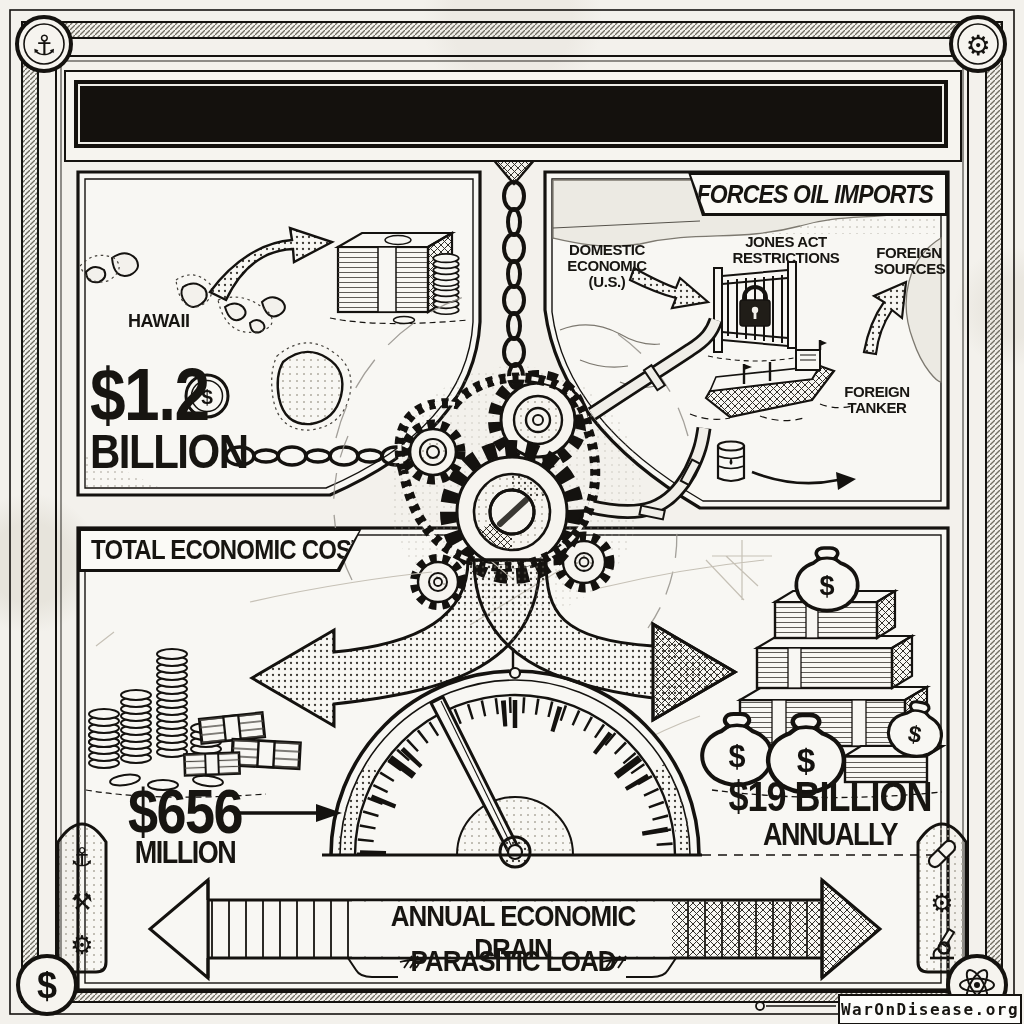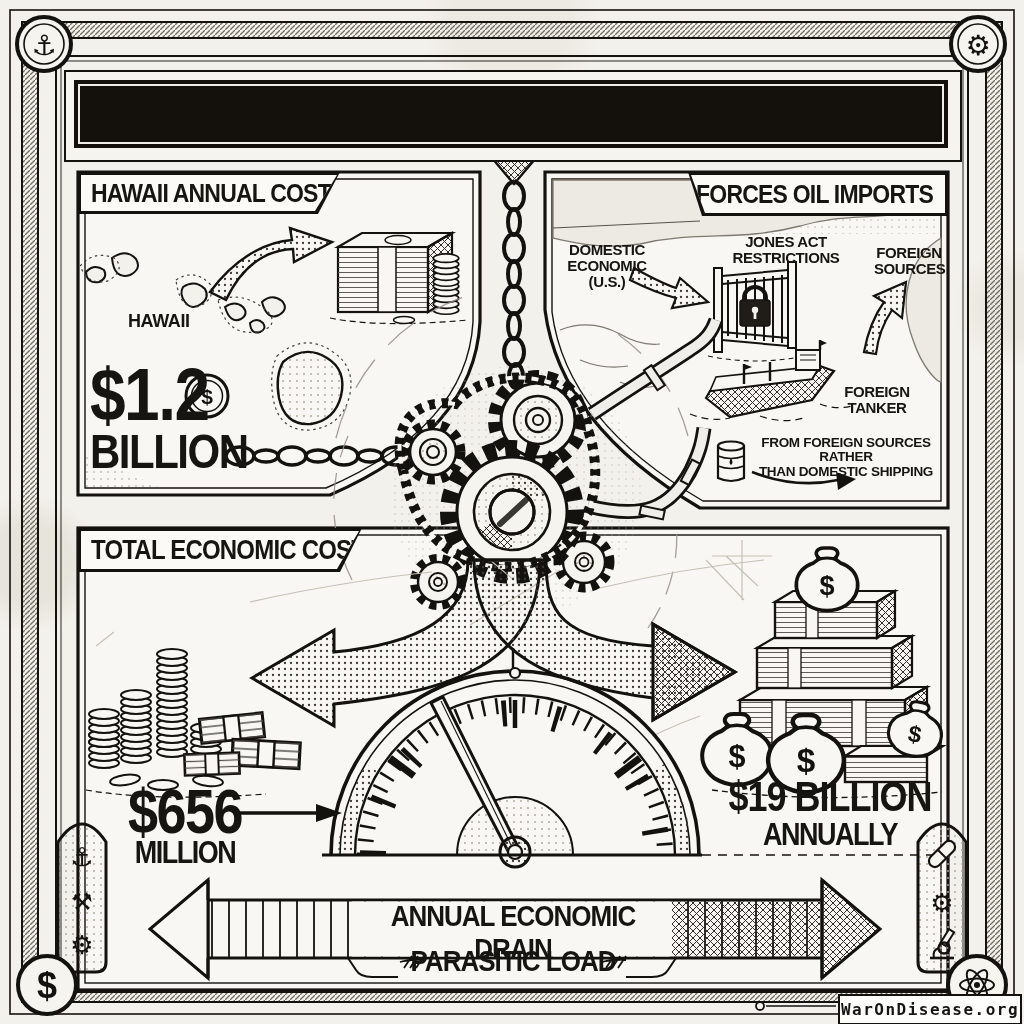--- a/index.html
+++ b/index.html
@@ -21,21 +21,21 @@
   .banner-text{left:74px;top:80px;width:874px;height:68px;color:#f2f0ea;font-size:40px;font-weight:700;letter-spacing:-1px;}
   .banner-text span{display:inline-block;transform:scaleY(1.22);}
   
   .hdr{background:#14120f;}
   .hdr-in{position:absolute;inset:3px;background:#fbfaf6;display:flex;align-items:center;padding-left:10px;font-weight:700;letter-spacing:-0.8px;}
   .hdr-in span{display:inline-block;transform:scaleY(1.14);transform-origin:left center;white-space:nowrap;}
   .cut-r{clip-path:polygon(0 0,100% 0,calc(100% - 22px) 100%,0 100%);}
   .cut-l{clip-path:polygon(0 0,100% 0,100% 100%,14px 100%);}
   .hdr-hawaii{left:78px;top:172px;width:262px;height:42px;}
   .hdr-hawaii .hdr-in{font-size:23px;}
-  .hdr-imports{left:688px;top:172px;width:260px;height:44px;}
+  .hdr-imports{left:688px;top:172px;width:260px;height:44px;font-style:italic;}
   .hdr-imports .hdr-in{font-size:23px;justify-content:flex-end;padding-right:12px;padding-left:0;}
   .hdr-imports .hdr-in span{transform-origin:right center;}
   .hdr-total{left:78px;top:528px;width:284px;height:44px;}
   .hdr-total .hdr-in{font-size:24px;}
   
   .amt{font-weight:800;letter-spacing:-1.5px;}
   .mono{font-family:"DejaVu Sans Mono","Liberation Mono",monospace;}
   .wm{left:838px;top:994px;width:180px;height:27px;background:#fdfdfb;border:2px solid #14120f;font-size:16px;letter-spacing:1.5px;font-weight:700;}
   .small-lbl{font-size:15px;text-align:center;}
 </style>
@@ -424,45 +424,38 @@
 
   <g>
     <path d="M766,1006 H836" stroke="#14120f" stroke-width="1.6"></path>
     <circle cx="760" cy="1006" r="4" fill="#f6f4ef" stroke="#14120f" stroke-width="1.8"></circle>
   </g>
 </svg>
 
 <div class="abs banner-outer"></div>
 <div class="abs banner-black"></div>
 
-<div class="abs hdr hdr-hawaii cut-r">
-  <div class="hdr-in cut-r">
-        <span>HAWAII ANNUAL COST</span>
-      </div>
-</div>
 <div class="abs lbl" style="left:128px;top:312px;font-size:18px;">HAWAII</div>
 <div class="abs amt tall" style="left:90px;top:352px;font-size:64px;transform-origin:left top;">$1.2</div>
 <div class="abs amt tall" style="left:90px;top:424px;font-size:42px;transform-origin:left top;">BILLION</div>
 
 <div class="abs hdr hdr-imports cut-l">
   <div class="hdr-in cut-l" style="justify-content:flex-end;">
         <span>FORCES OIL IMPORTS</span>
       </div>
 </div>
 <div class="abs lbl small-lbl" style="left:556px;top:242px;width:102px;">DOMESTIC
 ECONOMIC
 (U.S.)</div>
 <div class="abs lbl small-lbl" style="left:713px;top:234px;width:146px;">JONES ACT
 RESTRICTIONS</div>
 <div class="abs lbl small-lbl" style="left:874px;top:245px;width:70px;">FOREIGN
 SOURCES</div>
 <div class="abs lbl small-lbl" style="left:831px;top:384px;width:92px;">FOREIGN
 TANKER</div>
-<div class="abs lbl" style="left:740px;top:436px;width:212px;font-size:13.5px;text-align:center;letter-spacing:-0.3px;">FROM FOREIGN SOURCES RATHER
-THAN DOMESTIC SHIPPING</div>
 
 <div class="abs hdr hdr-total cut-r">
   <div class="hdr-in cut-r">
         <span>TOTAL ECONOMIC COST</span>
       </div>
 </div>
 <div class="abs amt tall ctr" style="left:120px;top:780px;width:130px;font-size:54px;">$656</div>
 <div class="abs amt tall ctr" style="left:120px;top:838px;width:130px;font-size:27px;">MILLION</div>
 <div class="abs amt tall ctr" style="left:712px;top:776px;width:236px;font-size:36px;letter-spacing:-1px;">$19 BILLION</div>
 <div class="abs amt tall ctr" style="left:712px;top:820px;width:236px;font-size:27px;">ANNUALLY</div>

